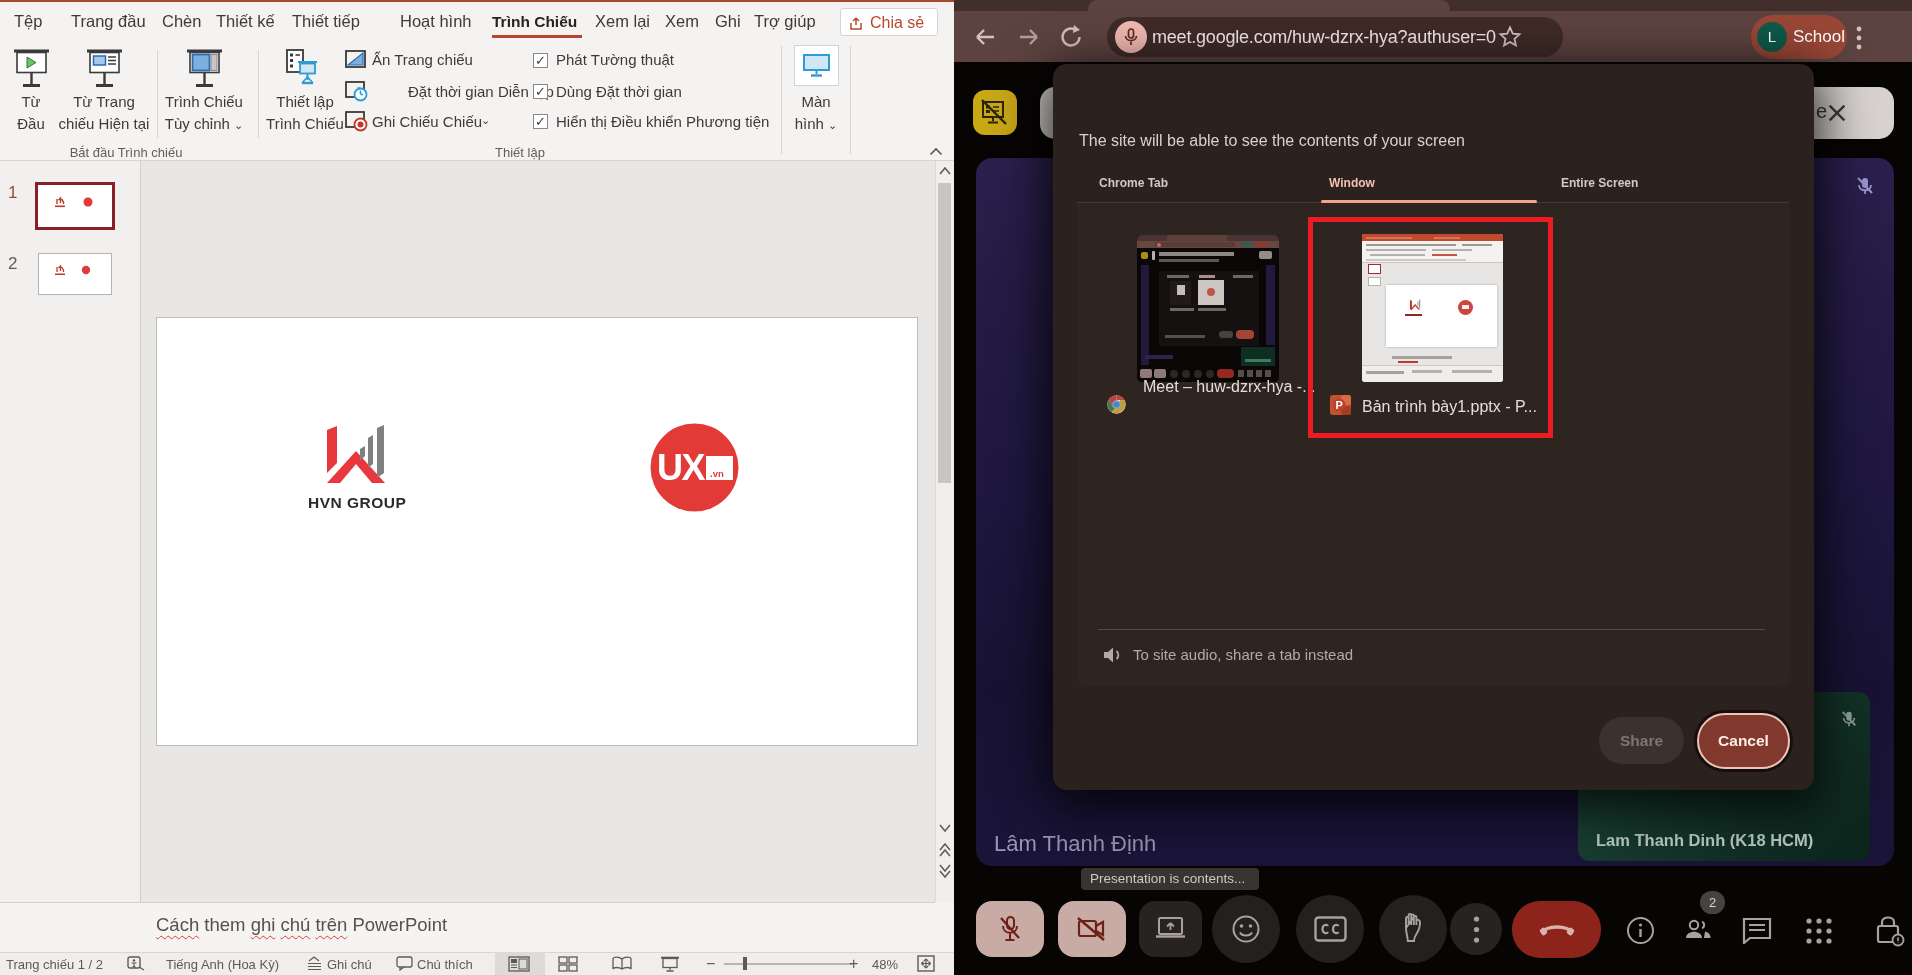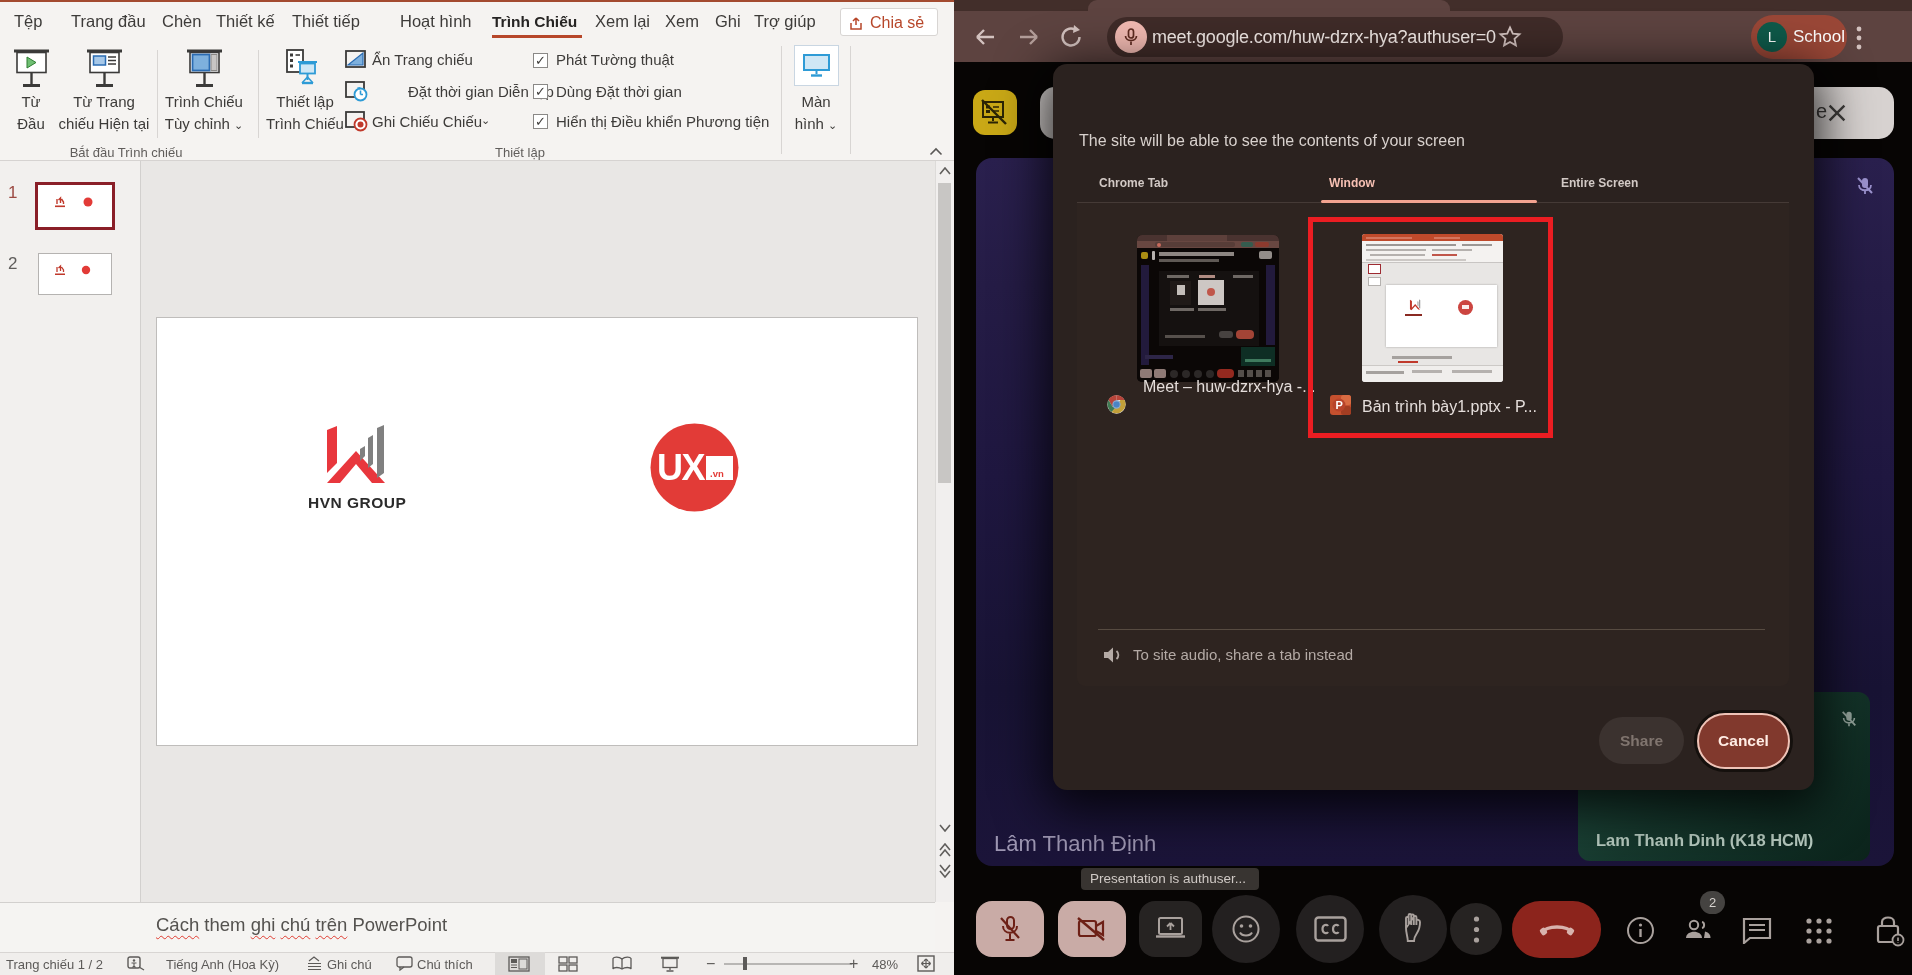--- a/index.html
+++ b/index.html
@@ -313,21 +313,21 @@
   <svg class="abs" style="left:27px;top:99px;" width="28" height="27" viewBox="0 0 28 27">
     <rect x="2" y="3" width="20" height="15" fill="none" stroke="#2c2505" stroke-width="2"></rect>
     <rect x="5" y="6.5" width="4" height="3" fill="#2c2505"></rect>
     <rect x="5" y="11" width="4" height="3" fill="#2c2505"></rect>
     <path d="M12 8 L18 8 M12 12 L18 12" stroke="#2c2505" stroke-width="1.6"></path>
     <path d="M12 18 L12 22 M7 23.5 L17 23.5" stroke="#2c2505" stroke-width="2"></path>
     <path d="M1 1 L25 25" stroke="#2c2505" stroke-width="2.4"></path>
   </svg>
 
   <div class="abs" style="left:127px;top:868px;width:178px;height:22px;border-radius:4px;background:#383431;"></div>
-  <div class="abs" style="left:136px;top:871px;font-size:13.5px;color:#cfc9c5;">Presentation is authuser...</div>
+  <div class="abs" style="left:136px;top:871px;font-size:13.5px;color:#cfc9c5;">Presentation is contents...</div>
   <div class="abs" style="left:22px;top:901px;width:68px;height:56px;border-radius:16px;background:#c9aba6;"></div>
   <svg class="abs" style="left:43px;top:915px;" width="26" height="28" viewBox="0 0 26 28">
     <rect x="10" y="2" width="7" height="12" rx="3.5" fill="none" stroke="#6d2016" stroke-width="2"></rect>
     <path d="M6 11 C6 20, 20 20, 20 11" fill="none" stroke="#6d2016" stroke-width="2"></path>
     <path d="M13 18.5 L13 24 M8.5 25 L17.5 25" stroke="#6d2016" stroke-width="2"></path>
     <path d="M4 3 L22 23" stroke="#6d2016" stroke-width="2.2"></path>
   </svg>
   <div class="abs" style="left:104px;top:901px;width:68px;height:56px;border-radius:16px;background:#c9aba6;"></div>
   <svg class="abs" style="left:122px;top:915px;" width="32" height="28" viewBox="0 0 32 28">
     <rect x="3" y="6" width="17" height="15" rx="2" fill="none" stroke="#6d2016" stroke-width="2.2"></rect>

